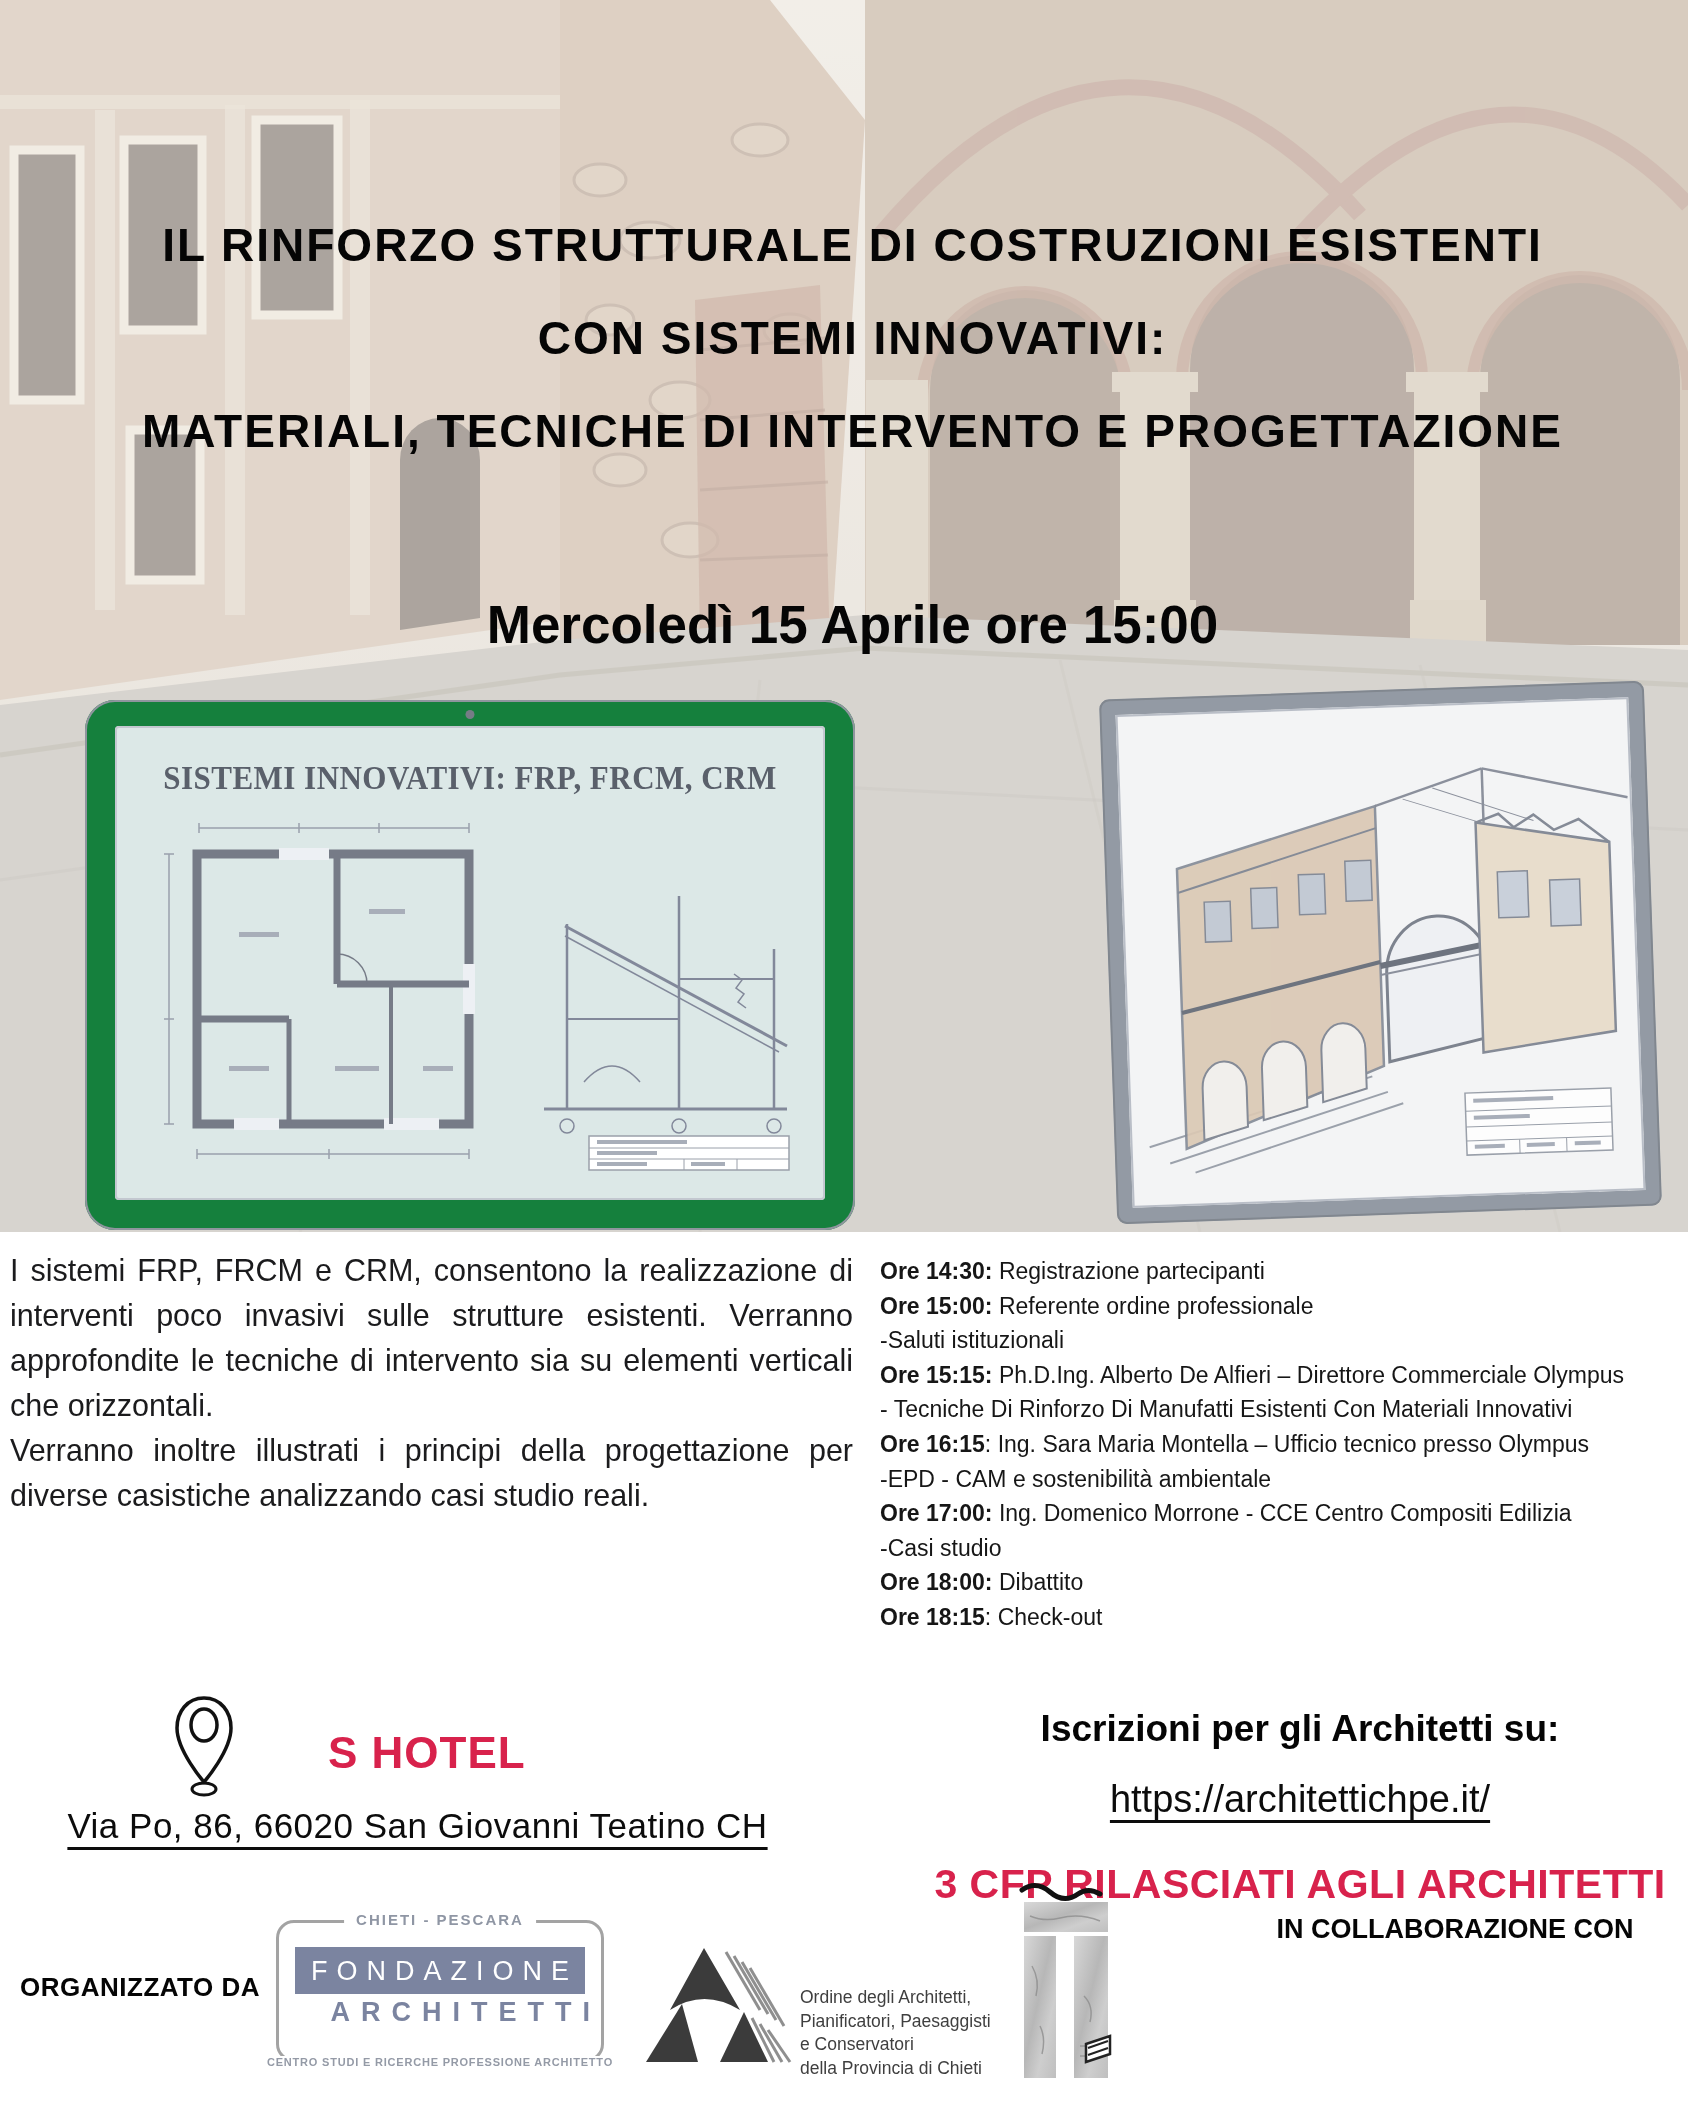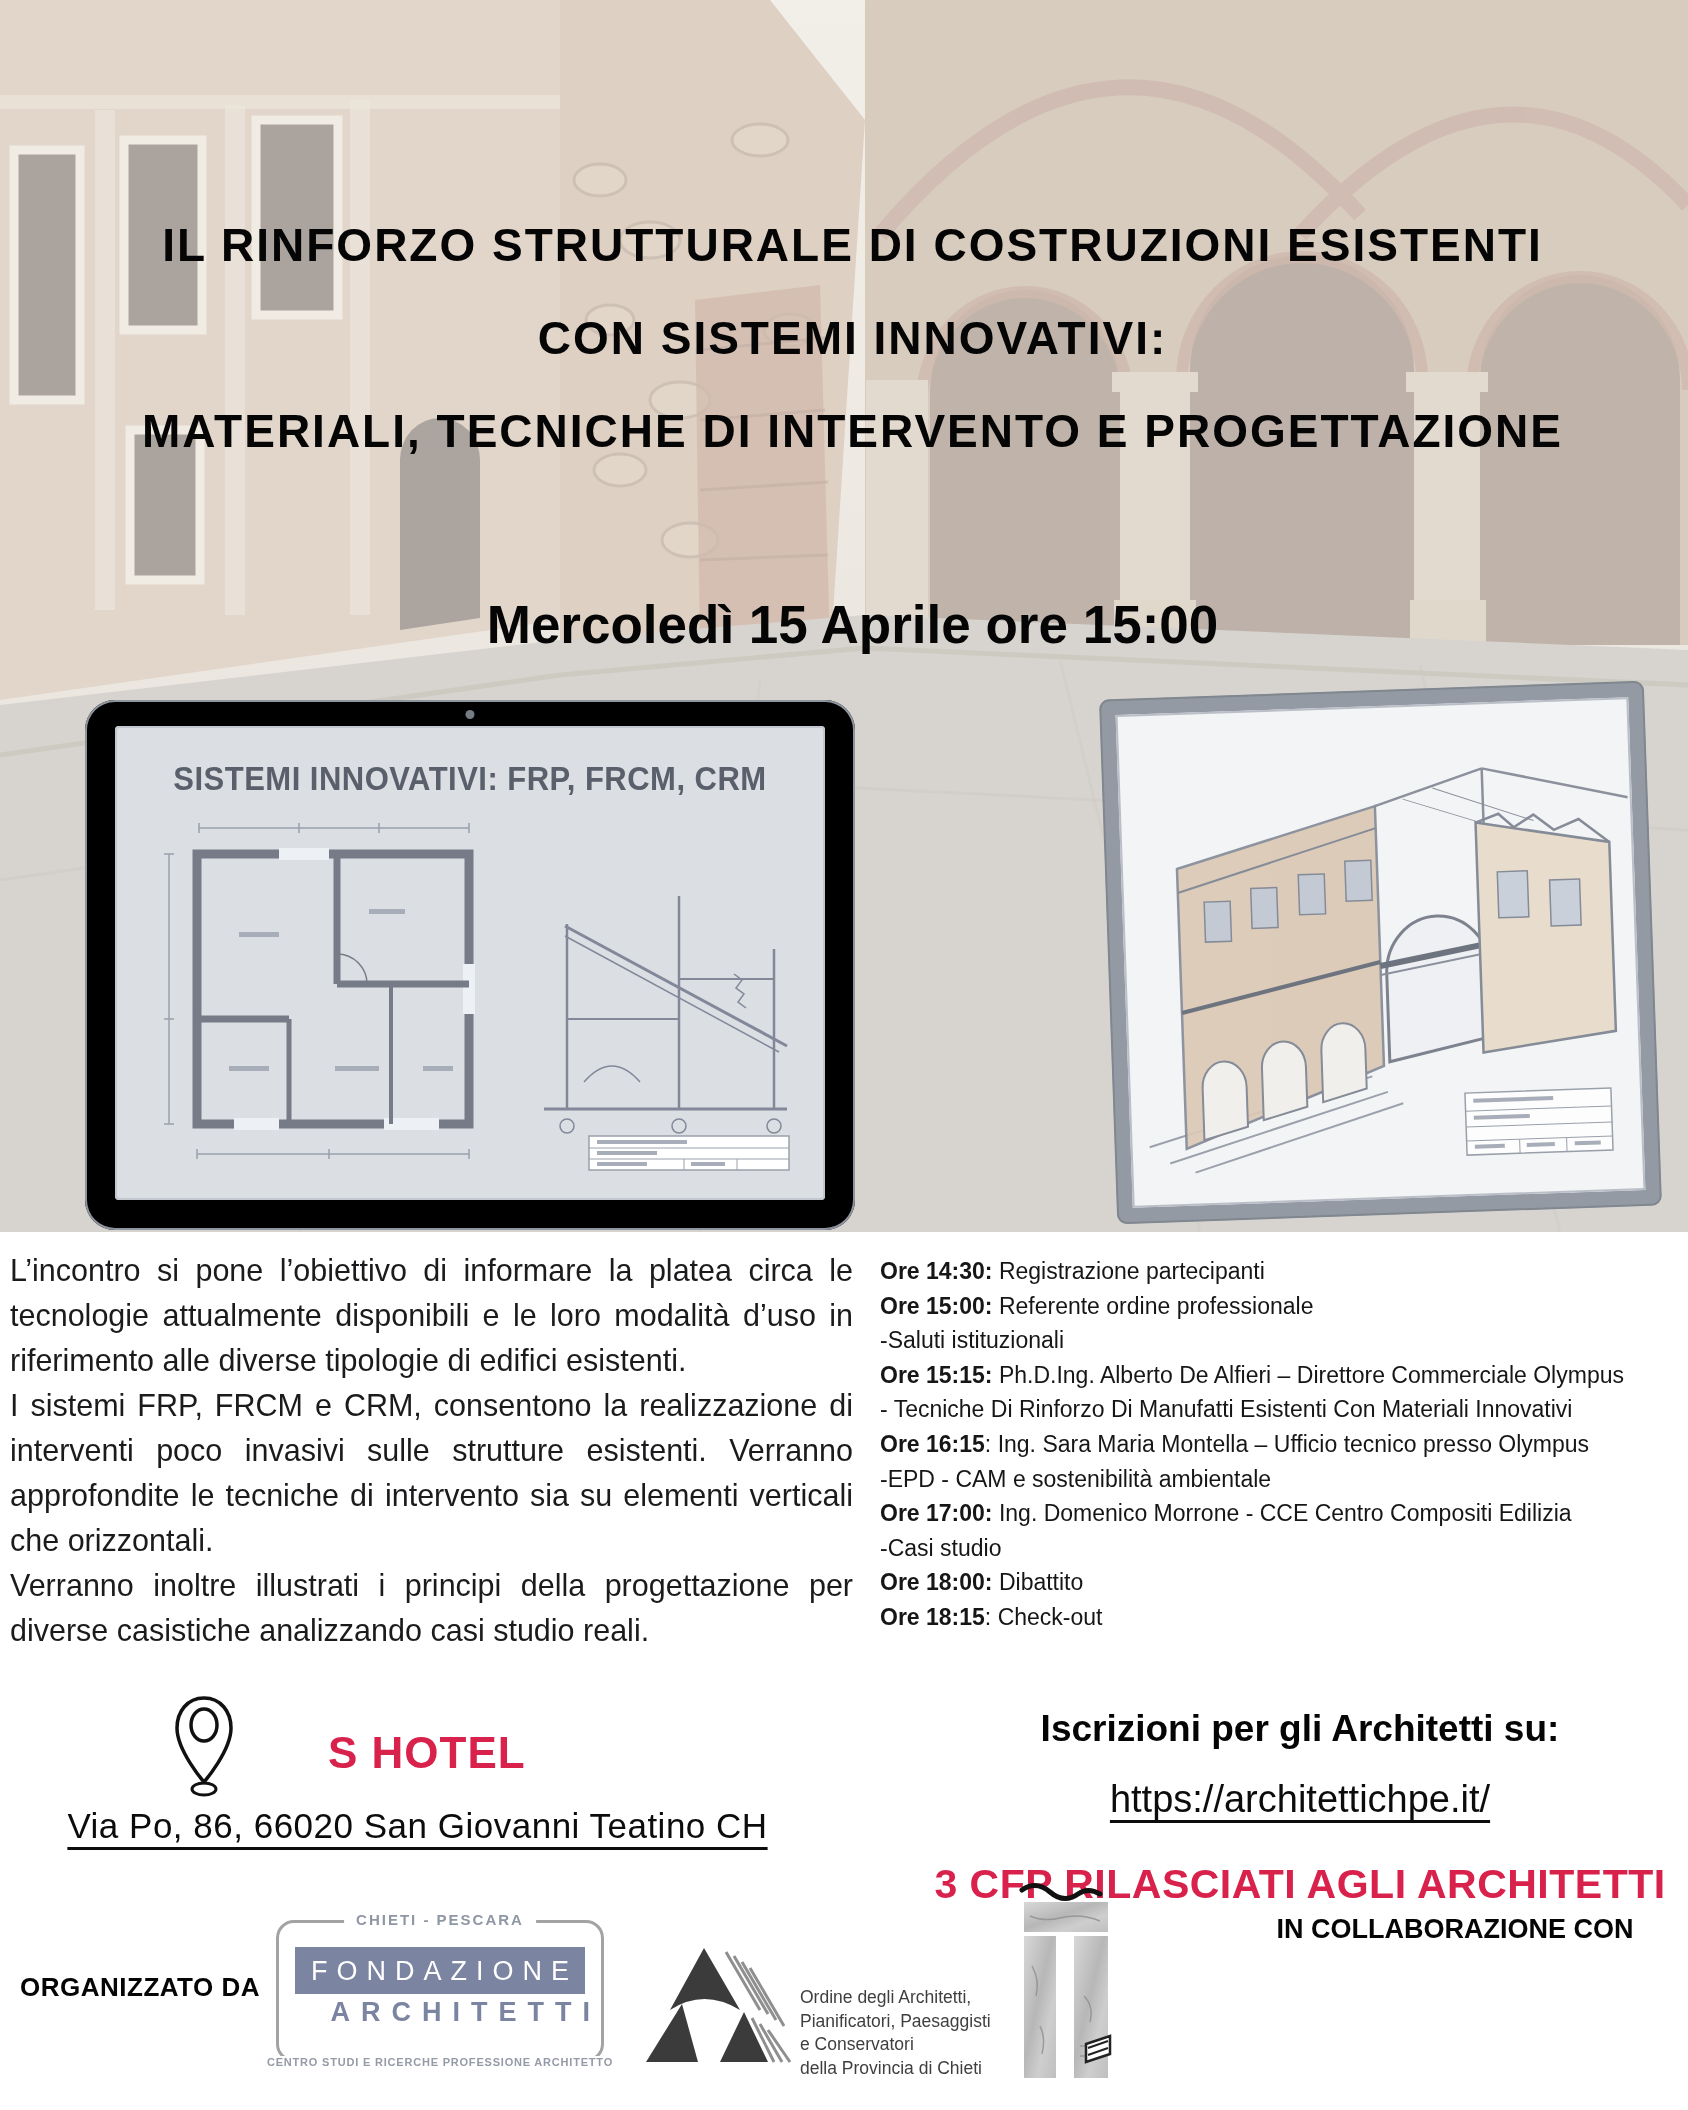--- a/index.html
+++ b/index.html
@@ -13,22 +13,23 @@
   .title-block{position:absolute;left:0;right:0;top:222px;text-align:center;z-index:5;}
   .t-line{font-size:46px;font-weight:800;letter-spacing:2px;color:#050505;line-height:1;}
   .t-line + .t-line{margin-top:47px;}
   .date-line{
     position:absolute;left:0;right:0;top:594px;text-align:center;z-index:5;
     font-size:53px;font-weight:800;letter-spacing:0px;color:#050505;
   }
   
   .laptop{
     position:absolute;left:85px;top:700px;width:770px;height:530px;z-index:4;
-    background:#000000;border-radius:30px;padding:26px 30px 30px;box-sizing:border-box;
+    background:#15803d;border-radius:30px;padding:26px 30px 30px;box-sizing:border-box;
     box-shadow:0 0 0 2px #8f959e inset;
+    font-family:Liberation Serif, serif;
   }
   .laptop .cam{position:absolute;left:50%;top:10px;width:9px;height:9px;border-radius:50%;background:#767c86;transform:translateX(-50%);}
   .laptop .screen{
     position:relative;width:100%;height:100%;background:rgba(238,241,245,0.92);
     border-radius:4px;box-shadow:0 0 0 2px #c3c8d0 inset;overflow:hidden;
   }
   .screen-title{
     margin-top:34px;text-align:center;font-size:33px;font-weight:700;color:#5a606b;
     letter-spacing:0.5px;transform:scaleX(0.94);transform-origin:center;
   }
@@ -324,21 +325,20 @@
             <rect x="340" y="434" width="30" height="4"></rect>
               <rect x="392" y="434" width="28" height="4"></rect>
               <rect x="440" y="434" width="26" height="4"></rect>
           </g>
         </svg>
       </div>
     </div>
   </div>
 
   <div class="description">
-      <p>L’incontro si pone l’obiettivo di informare la platea circa le tecnologie attualmente disponibili e le loro modalità d’uso in riferimento alle diverse tipologie di edifici esistenti.</p>
       <p>I sistemi FRP, FRCM e CRM, consentono la realizzazione di interventi poco invasivi sulle strutture esistenti. Verranno approfondite le tecniche di intervento sia su elementi verticali che orizzontali.</p>
       <p>Verranno inoltre illustrati i principi della progettazione per diverse casistiche analizzando casi studio reali.</p>
     </div>
   <div class="schedule">
       <div class="sched-line"><b>Ore 14:30:</b><span> Registrazione partecipanti</span></div>
       <div class="sched-line"><b>Ore 15:00:</b><span> Referente ordine professionale</span></div>
       <div class="sched-line"><span>-Saluti istituzionali</span></div>
       <div class="sched-line"><b>Ore 15:15:</b><span> Ph.D.Ing. Alberto De Alfieri – Direttore Commerciale Olympus</span></div>
       <div class="sched-line"><span>- Tecniche Di Rinforzo Di Manufatti Esistenti Con Materiali Innovativi</span></div>
       <div class="sched-line"><b>Ore 16:15</b><span>: Ing. Sara Maria Montella – Ufficio tecnico presso Olympus</span></div>

